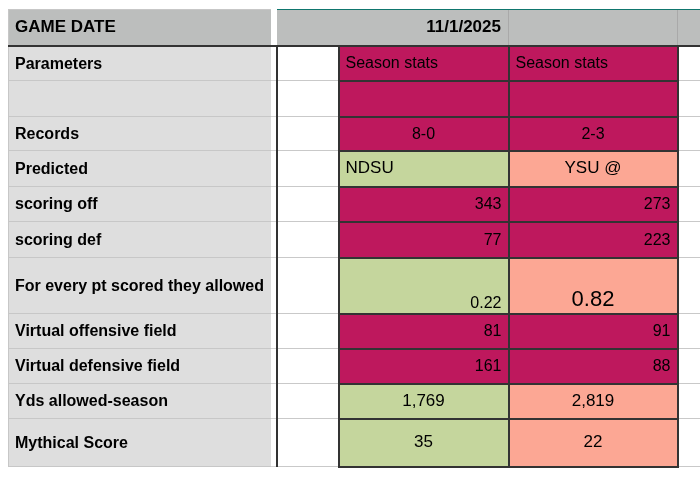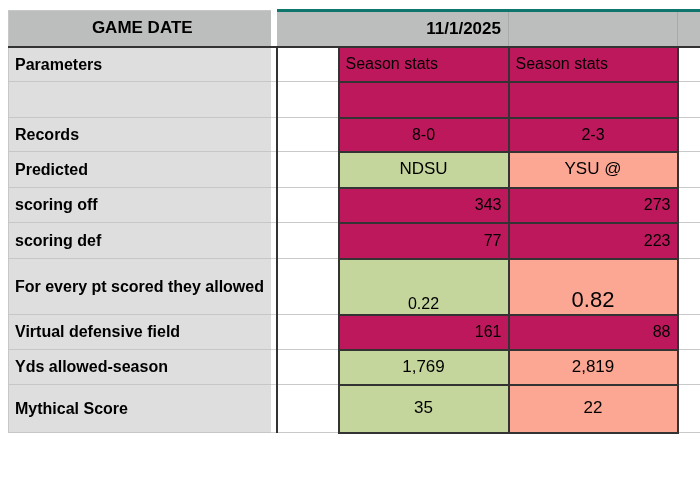--- a/index.html
+++ b/index.html
@@ -21,36 +21,36 @@
   }
   
   td.gapcell{background:#fff;border-bottom:1px solid #d4d4d4;}
   
   td.bcell{background:#fff;border-left:2px solid #333;border-bottom:1px solid #c9c9c9;}
   
   td.vcell{background:#be185d;border:2px solid #333;padding:0 6px;}
   
   td.ecell{background:#fff;border-bottom:1px solid #c9c9c9;}
   
-  tr.hdr td{background:var(--header_gray,#bcbebd);border-bottom:2px solid #333;text-align:center;}
+  tr.hdr td{background:var(--header_gray,#bcbebd);border-bottom:2px solid #333;}
   tr.hdr td.hgap{background:#fff;}
   tr.hdr td.ha{
     border-left:1px solid #c7c7c7;border-top:1px solid #c7c7c7;
     font-weight:bold;font-size:17px;padding-left:6px;
   }
-  tr.hdr td.hb,tr.hdr td.hc,tr.hdr td.hd,tr.hdr td.he{border-top:3px solid #0f766e;}
+  tr.hdr td.hb,tr.hdr td.hc,tr.hdr td.hd,tr.hdr td.he{border-top:1px solid #0f766e;}
   tr.hdr td.hc{font-weight:bold;font-size:17px;text-align:right;padding-right:7px;}
   tr.hdr td.hd{border-left:1px solid #a9a9a9;}
   tr.hdr td.he{border-left:1px solid #a9a9a9;}
   
   .vr{text-align:right;}
   .vc{text-align:center;}
   .vl{text-align:left;}
   .vbottom{vertical-align:bottom;padding-bottom:3px;}
-  .g{background:var(--green,#c5d69d) !important;text-align:center;}
+  .g{background:var(--green,#c5d69d) !important;}
   .r{background:var(--red,#fca794) !important;}
   .sz17{font-size:17px;}
   .sz19{font-size:22px;}
 </style>
 </head>
 <body>
 
 <div class="viewport">
   <table class="sheet">
     <colgroup>
@@ -128,20 +128,28 @@
 
     <tr style="height:56px">
       <td class="lblcell">For every pt scored they allowed</td>
       <td class="gapcell"></td>
       <td class="bcell"></td>
       <td class="vcell vr g vbottom">0.22</td>
       <td class="vcell vc r vbottom sz19">0.82</td>
       <td class="ecell"></td>
     </tr>
 
+    <tr style="height:35px">
+      <td class="lblcell">Virtual offensive field</td>
+      <td class="gapcell"></td>
+      <td class="bcell"></td>
+      <td class="vcell vr">81</td>
+      <td class="vcell vr">91</td>
+      <td class="ecell"></td>
+    </tr>
 
     <tr style="height:35px">
       <td class="lblcell">Virtual defensive field</td>
       <td class="gapcell"></td>
       <td class="bcell"></td>
       <td class="vcell vr">161</td>
       <td class="vcell vr">88</td>
       <td class="ecell"></td>
     </tr>
 

